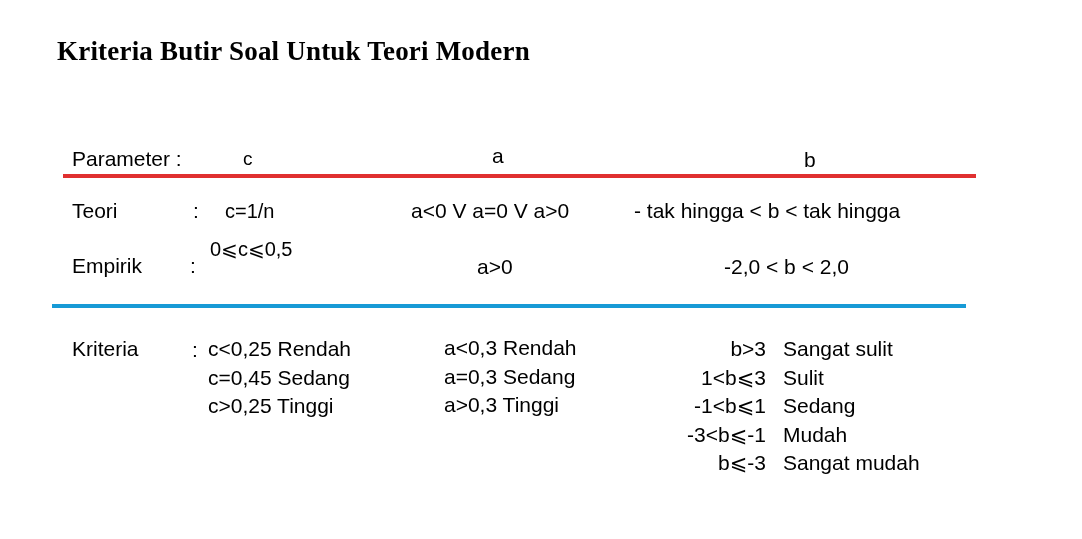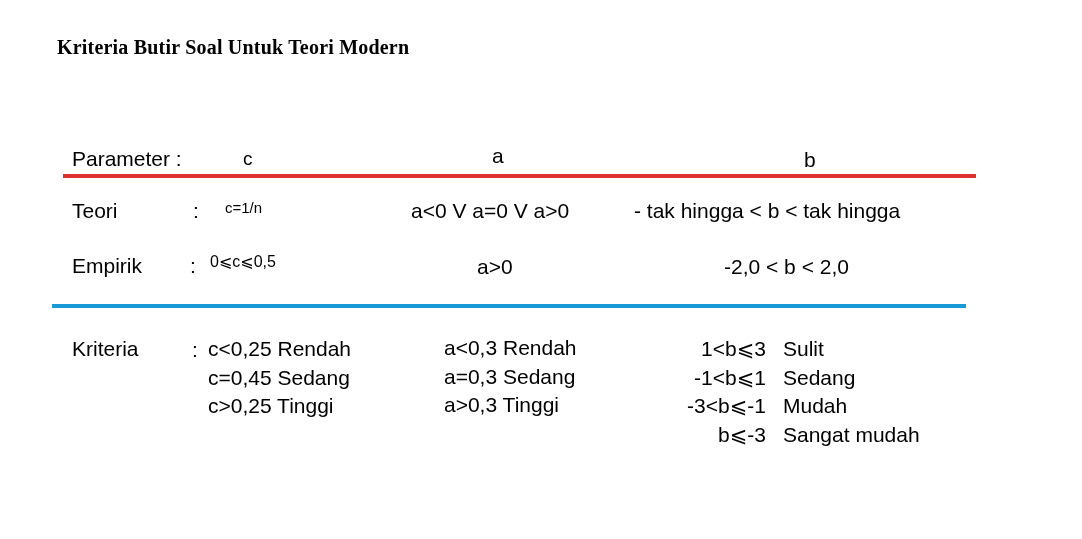--- a/index.html
+++ b/index.html
@@ -21,21 +21,21 @@
     inset: 0;
   }
 
   
   .title {
     position: absolute;
     left: 57px;
     top: 36px;
     font-family: "Liberation Serif", serif;
     font-weight: bold;
-    font-size: 20px;
+    font-size: 27px;
     letter-spacing: 0.2px;
     color: #000000;
     white-space: nowrap;
   }
 
   
   .rule {
     position: absolute;
     height: 4px;
     border-radius: 0;
@@ -67,28 +67,28 @@
 
   
   .hdr-param { left: 72px;  top: 145px; }
   .hdr-c     { left: 243px; top: 147px; font-size: 19px; }
   .hdr-a     { left: 492px; top: 142px; }
   .hdr-b     { left: 804px; top: 146px; }
 
   
   .teori-label { top: 197px; }
   .teori-colon { top: 197px; }
-  .teori-c     { left: 225px; top: 198px; font-size: 15px; }
+  .teori-c     { left: 225px; top: 198px; font-size: 20px; }
   .teori-a     { left: 411px; top: 197px; }
   .teori-b     { left: 634px; top: 197px; }
 
   
   .emp-label { top: 252px; }
   .emp-colon { top: 252px; left: 190px; }
-  .emp-c     { left: 210px; top: 252px; font-size: 16px; }
+  .emp-c     { left: 210px; top: 236px; font-size: 20px; }
   .emp-a     { left: 477px; top: 253px; }
   .emp-b     { left: 724px; top: 253px; }
 
   
   .kri-label { top: 335px; }
   .kri-colon { top: 336px; left: 192px; }
 
   .kri-c {
     left: 208px;
     top: 335px;
@@ -160,20 +160,23 @@
   </div>
 
   <div class="cell kri-a">
     <div>a&lt;0,3 Rendah</div>
     <div>a=0,3 Sedang</div>
     <div>a&gt;0,3 Tinggi</div>
   </div>
 
   <div class="cell kri-b">
     <span class="brow">
+      <span class="bexp">b&gt;3</span><span class="blab">Sangat sulit</span>
+    </span>
+    <span class="brow">
       <span class="bexp">1&lt;b⩽3</span><span class="blab">Sulit</span>
     </span>
     <span class="brow">
       <span class="bexp">-1&lt;b⩽1</span><span class="blab">Sedang</span>
     </span>
     <span class="brow">
       <span class="bexp">-3&lt;b⩽-1</span><span class="blab">Mudah</span>
     </span>
     <span class="brow">
       <span class="bexp">b⩽-3</span><span class="blab">Sangat mudah</span>

